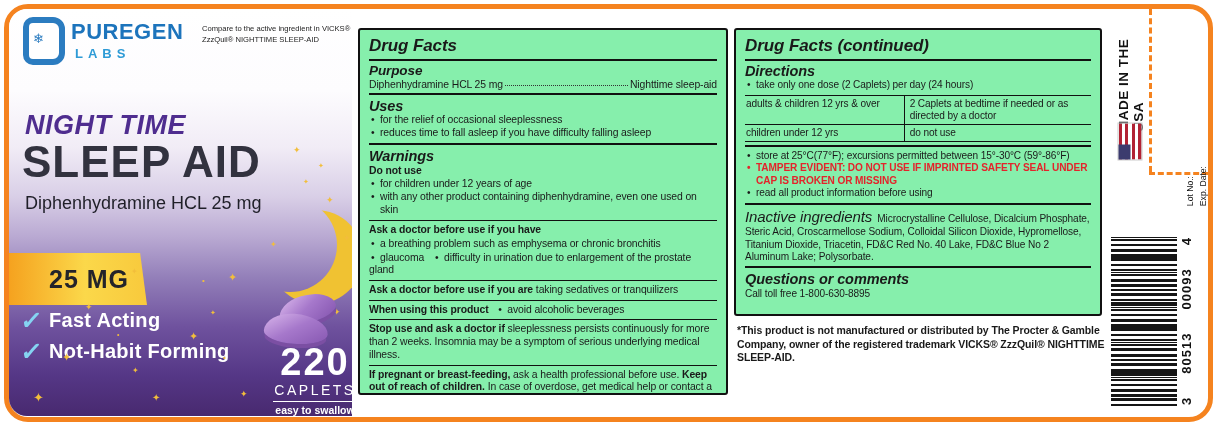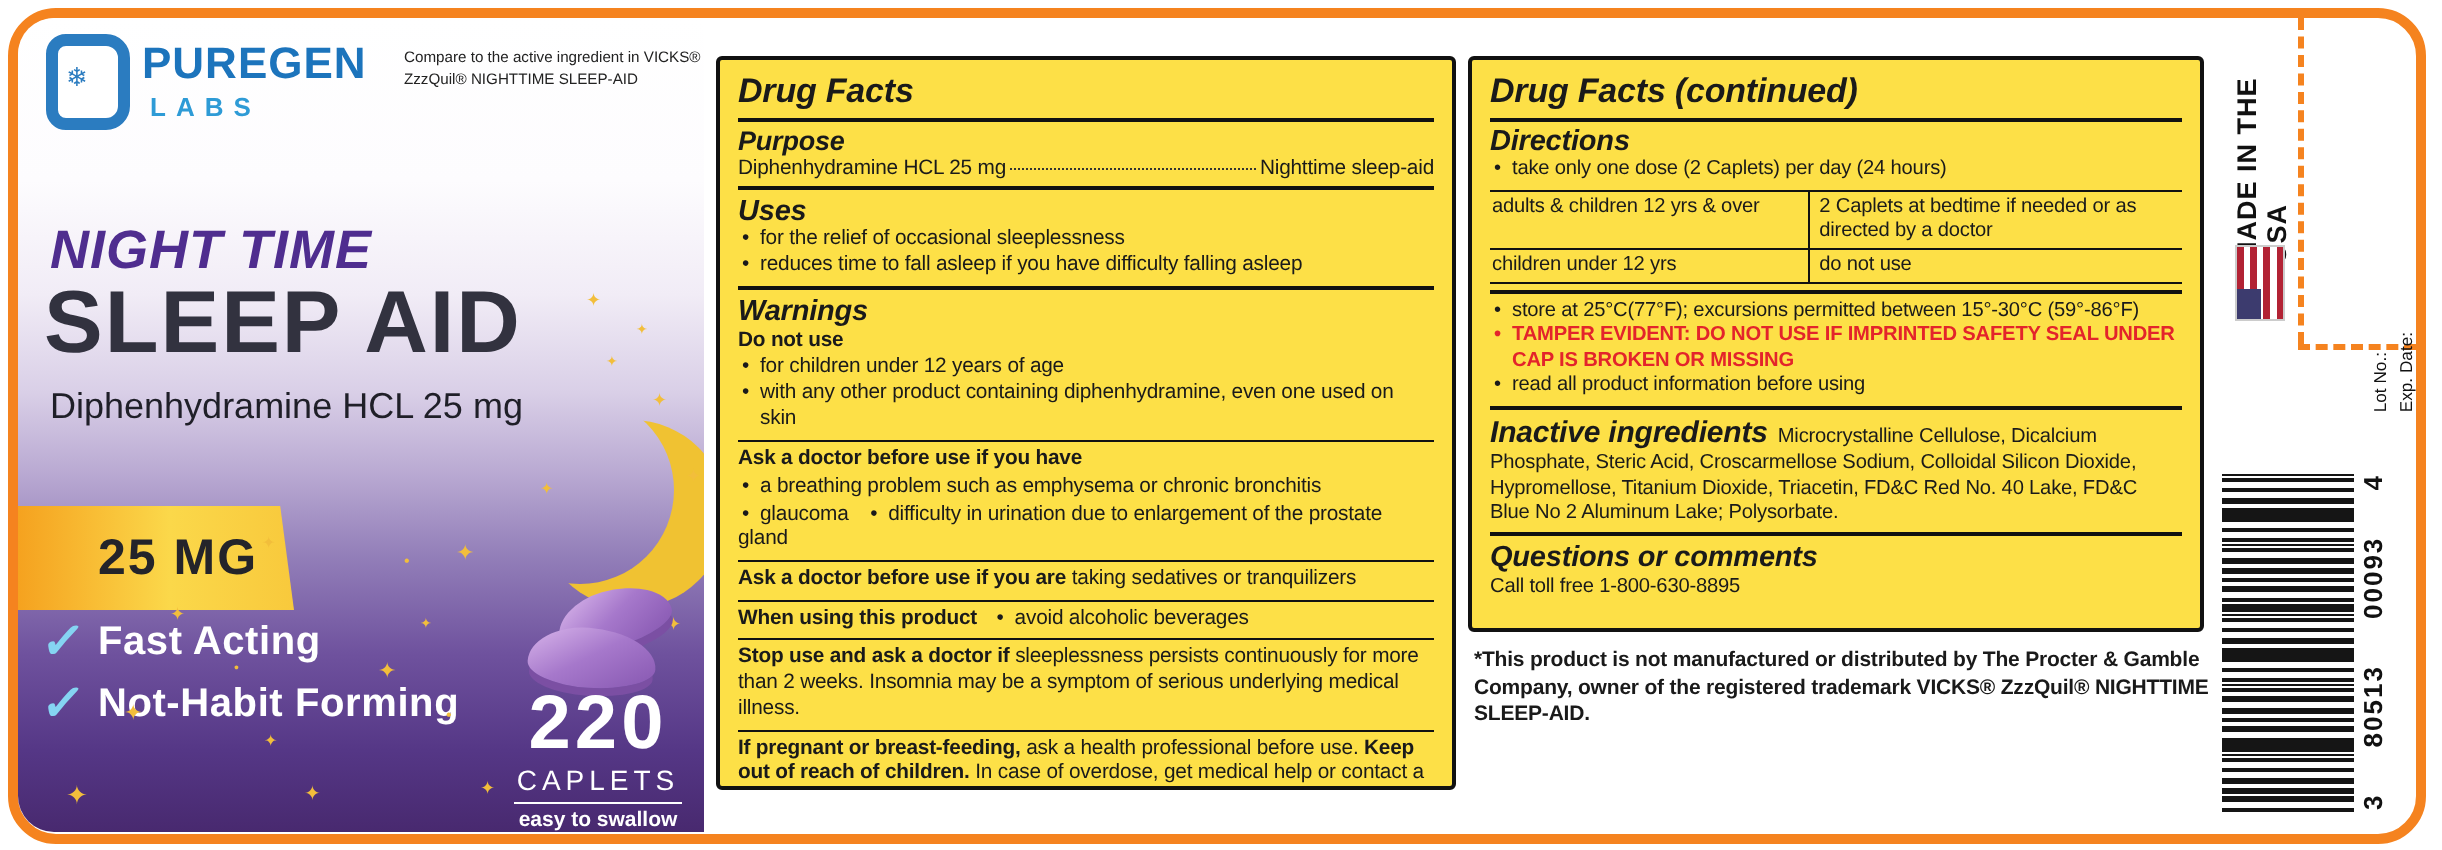--- a/index.html
+++ b/index.html
@@ -48,35 +48,35 @@
   .dot{position:absolute;color:#F2BE3B;line-height:1;}
   .dot::before{content:"•";}
 
   .caplets{position:absolute;left:253px;top:286px;width:80px;height:54px;}
   .cap{position:absolute;background:linear-gradient(150deg,#D4B0E8 6%,#A678CB 48%,#8A5BB4 92%);
     border-radius:46% 54% 52% 48% / 62% 62% 38% 38%;
     box-shadow:0 5px 0 -1px #7b4fa3;}
   .cap.top{width:58px;height:28px;left:16px;top:0px;transform:rotate(-16deg);}
   .cap.bottom{width:64px;height:30px;left:2px;top:19px;transform:rotate(4deg);}
 
-  .count-block{position:absolute;left:244px;top:334px;width:92px;text-align:center;color:#fff;}
+  .count-block{position:absolute;left:260px;top:334px;width:92px;text-align:center;color:#fff;}
   .count-num{font-size:38px;font-weight:800;letter-spacing:2px;line-height:1;}
   .count-unit{font-size:14px;letter-spacing:2.5px;margin-top:1px;}
   .count-note{font-size:10.5px;font-weight:bold;border-top:1.5px solid #fff;
     margin:3px 4px 0 4px;padding-top:2px;}
 
   
-  .df-box{position:absolute;background:#fde047;border:2.5px solid #111;border-radius:3px;
+  .df-box{position:absolute;background:#86efac;border:2.5px solid #111;border-radius:3px;
     padding:5px 9px;box-sizing:border-box;overflow:hidden;}
   .df-box1{left:358px;top:28px;width:370px;height:367px;font-size:10.4px;letter-spacing:-0.1px;}
   .df-box2{left:734px;top:28px;width:368px;height:288px;font-size:10.1px;letter-spacing:-0.1px;}
   .df-title{font-size:17px;font-weight:bold;font-style:italic;padding:1px 0 3px 0;
     border-bottom:2.5px solid #111;}
   .sec-title{font-size:14.5px;font-weight:bold;font-style:italic;margin-top:2px;}
-  .h-inline{font-size:15px;font-weight:bold;font-style:italic;margin-right:5px;}
+  .h-inline{font-size:15px;font-weight:normal;font-style:italic;margin-right:5px;}
   .rule-thick{border:none;border-top:2.5px solid #111;margin:3px 0;}
   .rule-thin{border:none;border-top:1.2px solid #111;margin:3px 0;}
   .t{line-height:1.22;margin:1px 0;}
   .b{font-weight:bold;}
   .bul{position:relative;padding-left:11px;line-height:1.24;}
   .bul::before{content:"•";position:absolute;left:2px;}
   .bul-inline{position:relative;padding-left:11px;}
   .bul-inline::before{content:"•";position:absolute;left:2px;}
   .red{color:#E3242B;font-weight:bold;}
   .red.bul::before{color:#E3242B;}

